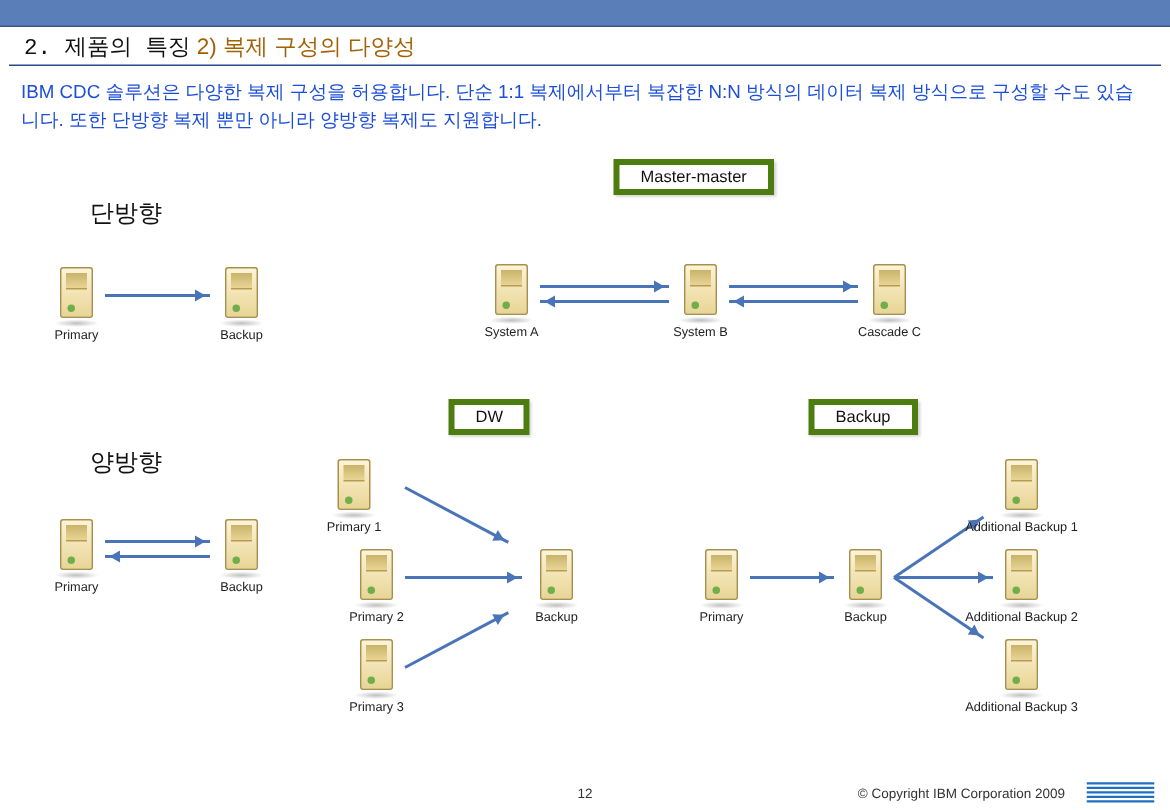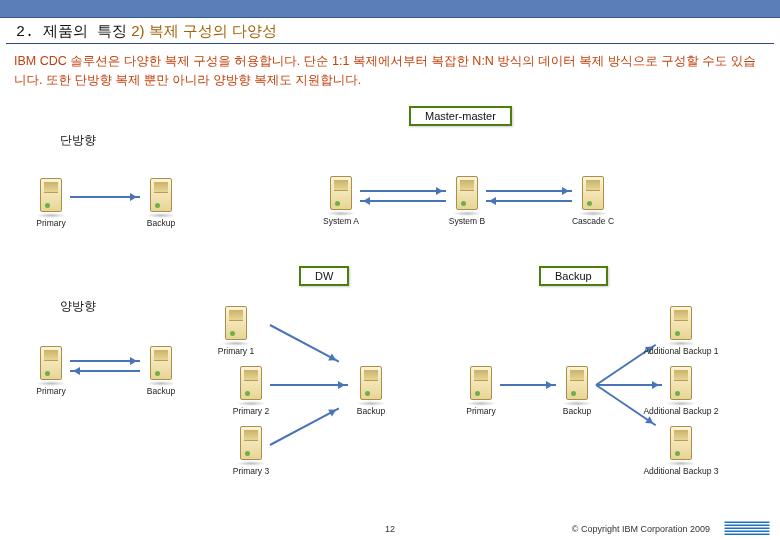--- a/index.html
+++ b/index.html
@@ -19,42 +19,42 @@
   .heading {
     padding: 4px 10px 2px 10px;
     font-size: 15px;
     border-bottom: 1px solid #2a4a8a;
     margin: 0 6px;
   }
   .heading .h-main { color: #111; font-family: Liberation Mono, monospace; }
   .heading .h-sub { color: #a16207; }
   .body-text {
     font-size: 12.5px;
-    color: #c2410c;
+    color: #1d4ed8;
     line-height: 1.5;
     padding: 8px 14px 4px 14px;
   }
   .diagram-area {
     position: relative;
     margin: 4px 14px 0 14px;
     height: 400px;
   }
   .section-label {
     position: absolute;
-    font-size: 12px;
+    font-size: 16px;
     color: #111;
     background: #fff;
     text-align: right;
   }
   .box-label {
     position: absolute;
     font-size: 11px;
     color: #111;
     background: #fff;
-    border: 2px solid #4d7c0f;
+    border: 4px solid #4d7c0f;
     padding: 2px 14px;
     box-shadow: 1px 1px 2px rgba(0,0,0,0.2);
   }
   .server {
     position: absolute;
     width: 34px;
     height: 58px;
   }
   .server .tower {
     width: 22px;

